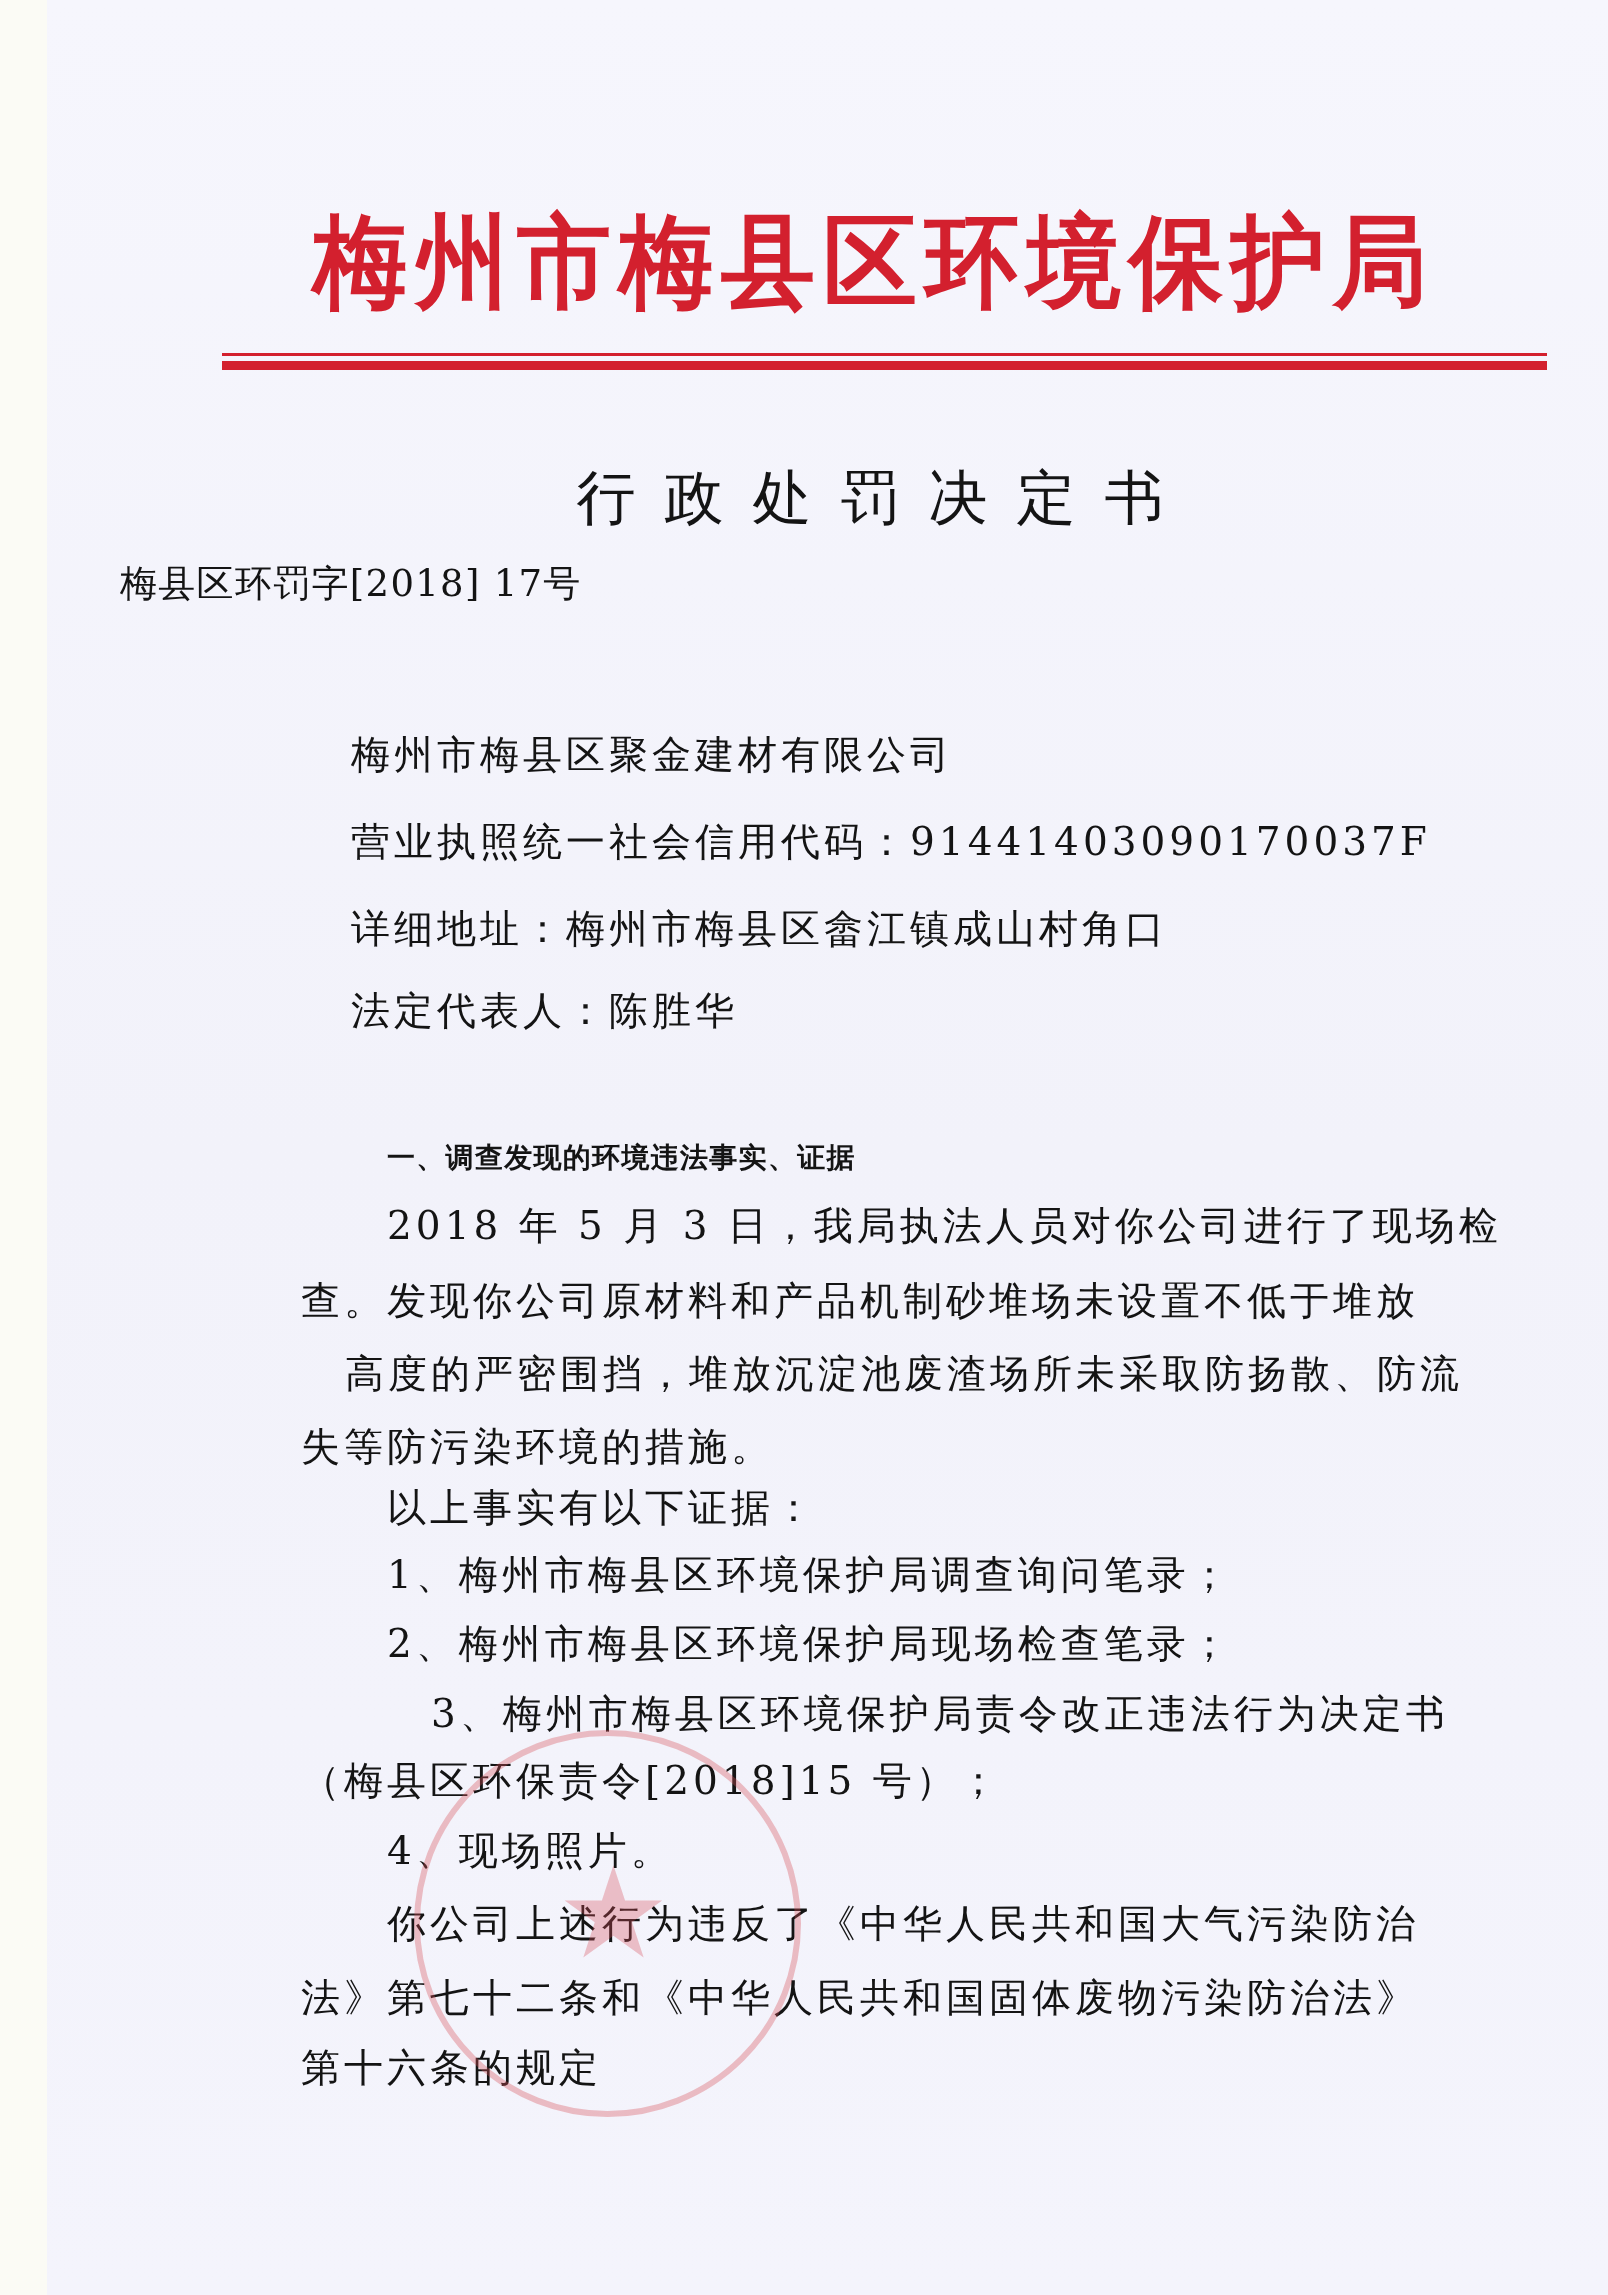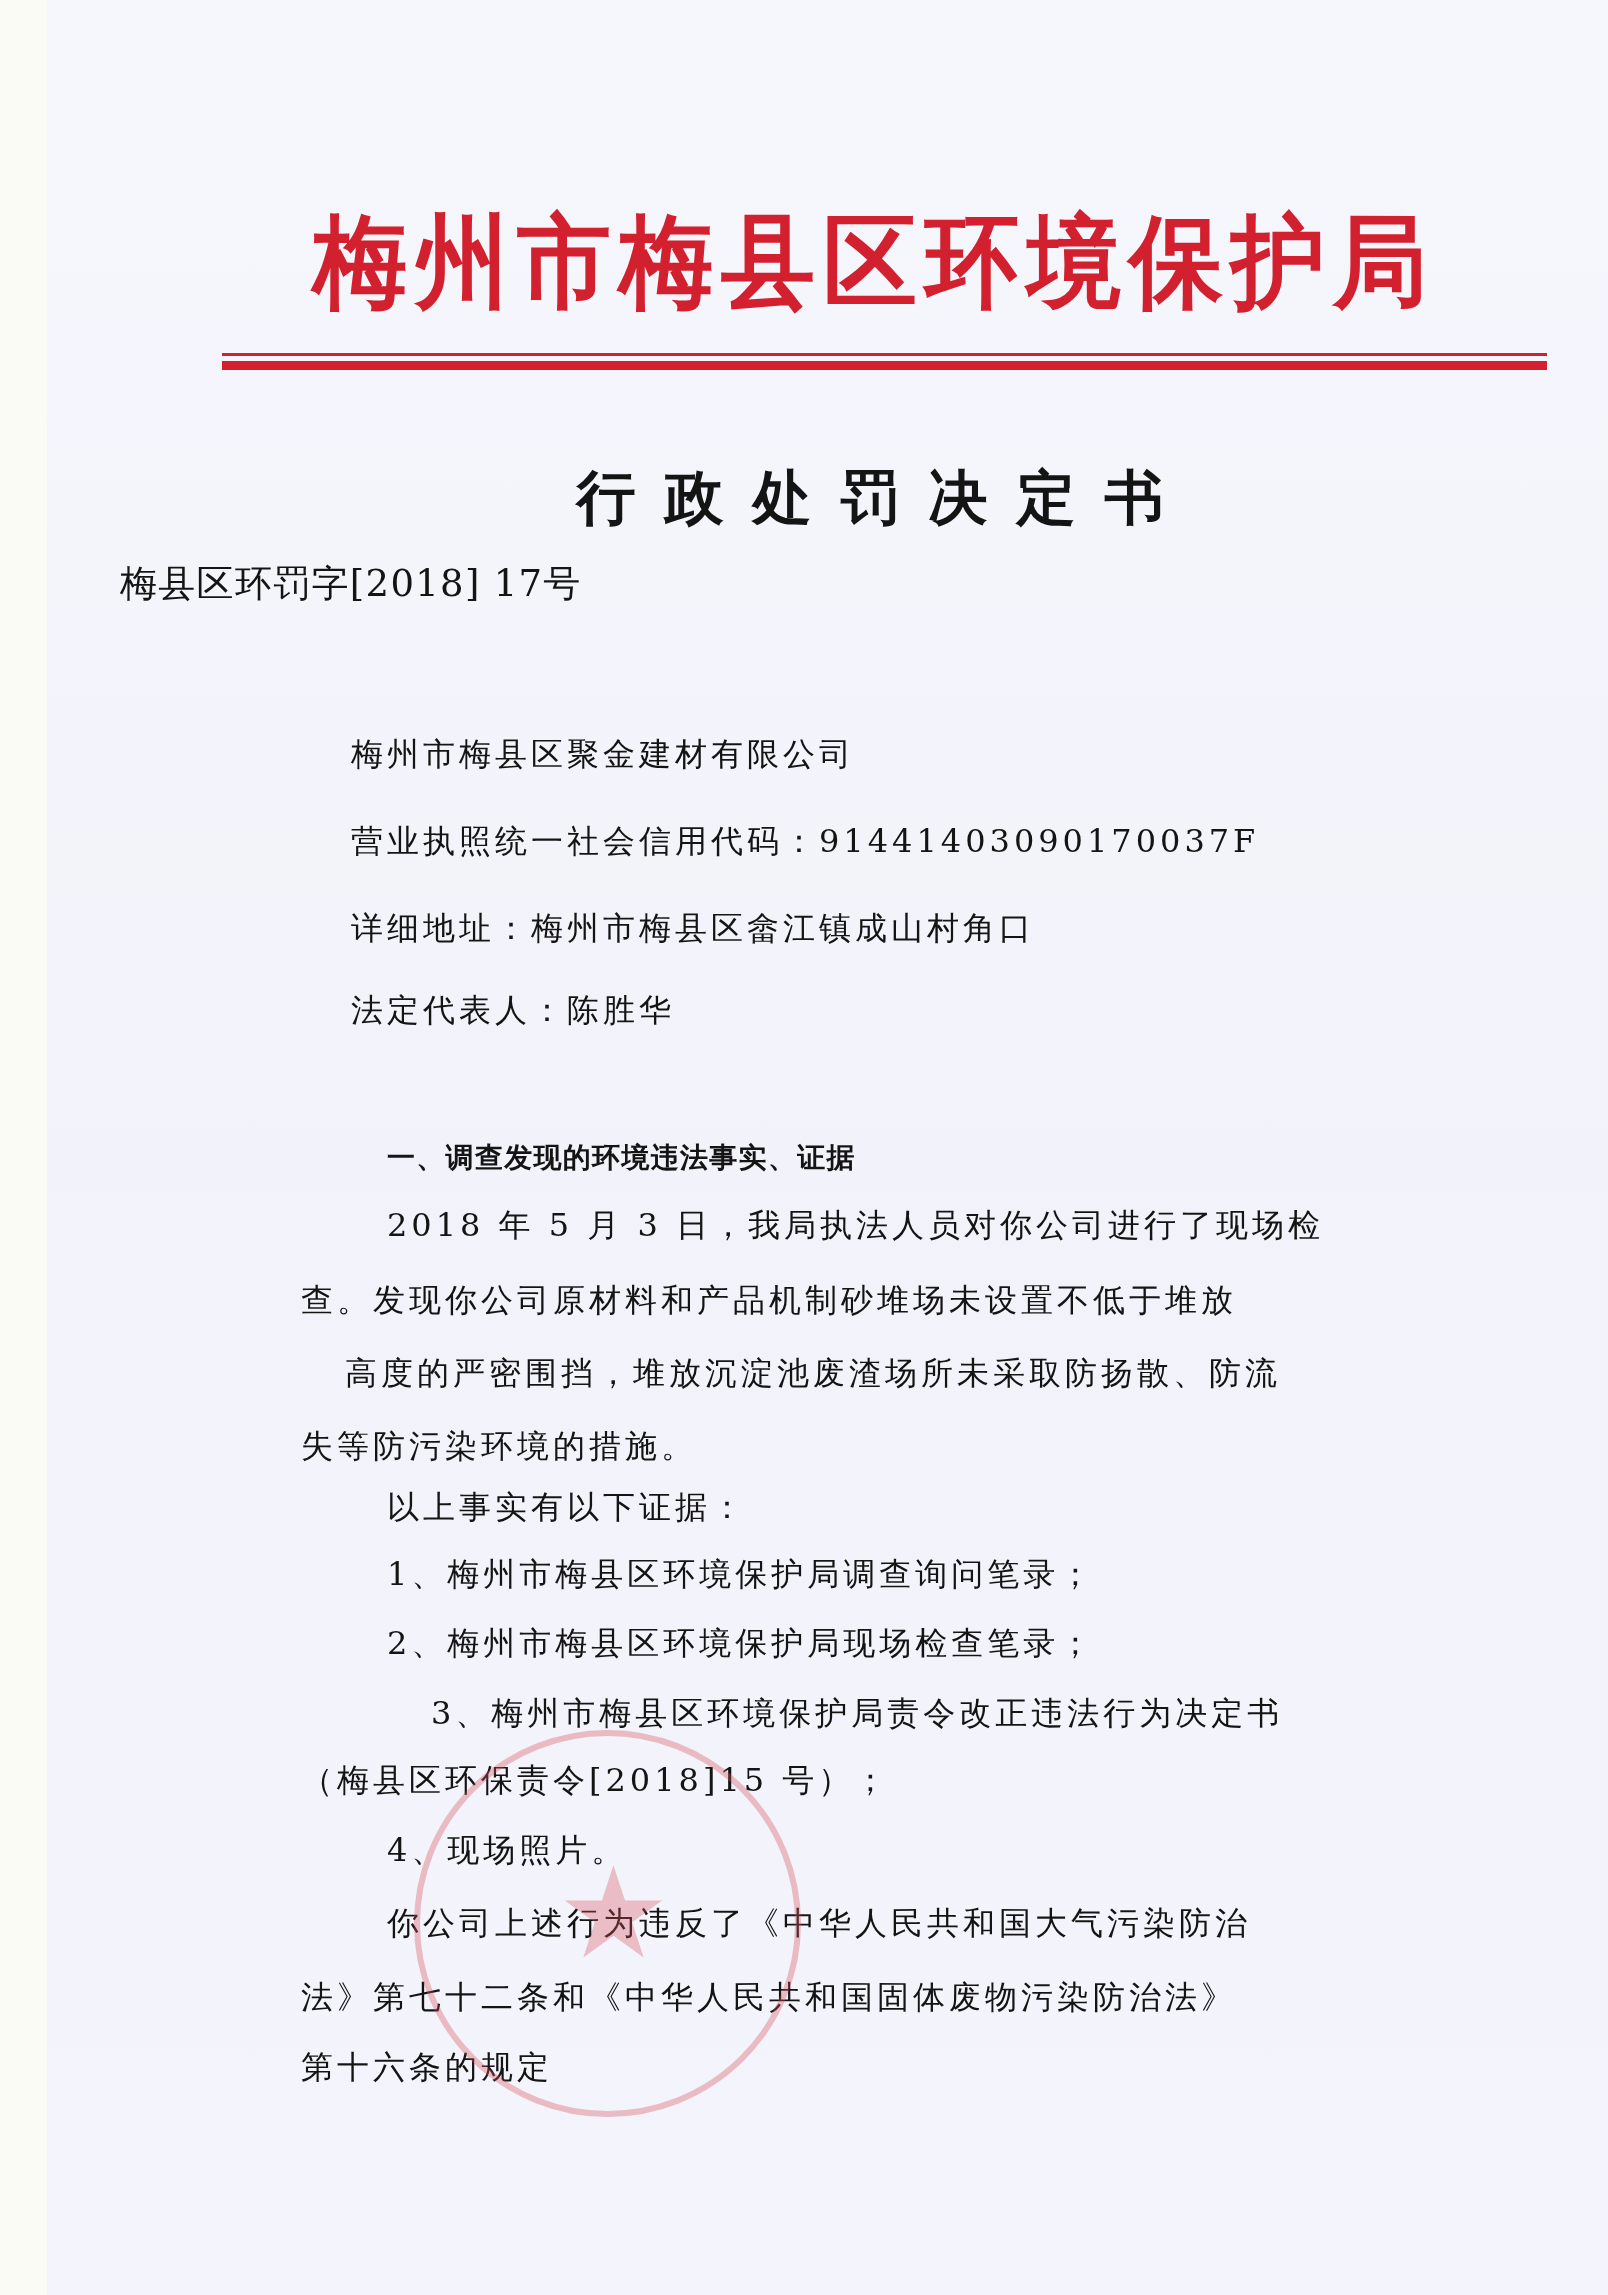--- a/index.html
+++ b/index.html
@@ -26,29 +26,29 @@
   }
   .rule-thin {
     position: absolute; left: 222px; top: 353px; width: 1325px; height: 2.7px; background: #d3202e;
   }
   .rule-thick {
     position: absolute; left: 222px; top: 361px; width: 1325px; height: 8.7px; background: #d3202e;
   }
   .doc-title {
     position: absolute; left: 0; top: 461px; width: 1609px; text-align: center;
     font-size: 59px; line-height: 73px; letter-spacing: 29px; padding-left: 160px;
-    box-sizing: border-box; font-family: "DejaVu Serif", serif; font-weight: bold;
+    box-sizing: border-box; font-family: "DejaVu Serif", serif; font-weight: normal;
   }
   .doc-number {
     position: absolute; left: 0; top: 560px; width: 1606px; 
     font-size: 37px; line-height: 47px; padding-left: 120px; box-sizing: border-box;
     letter-spacing: 1.3px;
   }
   .line {
-    position: absolute; font-size: 32px; line-height: 47px; white-space: nowrap;
+    position: absolute; font-size: 39px; line-height: 47px; white-space: nowrap;
     letter-spacing: 4px;
     text-align: right;
   }
   .party-line { left: 351px; }
   .section-heading {
     position: absolute; left: 387px; top: 1131px; font-size: 28px; line-height: 53px;
     font-weight: bold; font-family: "DejaVu Sans", sans-serif; letter-spacing: 1.3px; white-space: nowrap;
   }
   .indent { left: 387px; }
   .flush { left: 301px; }

